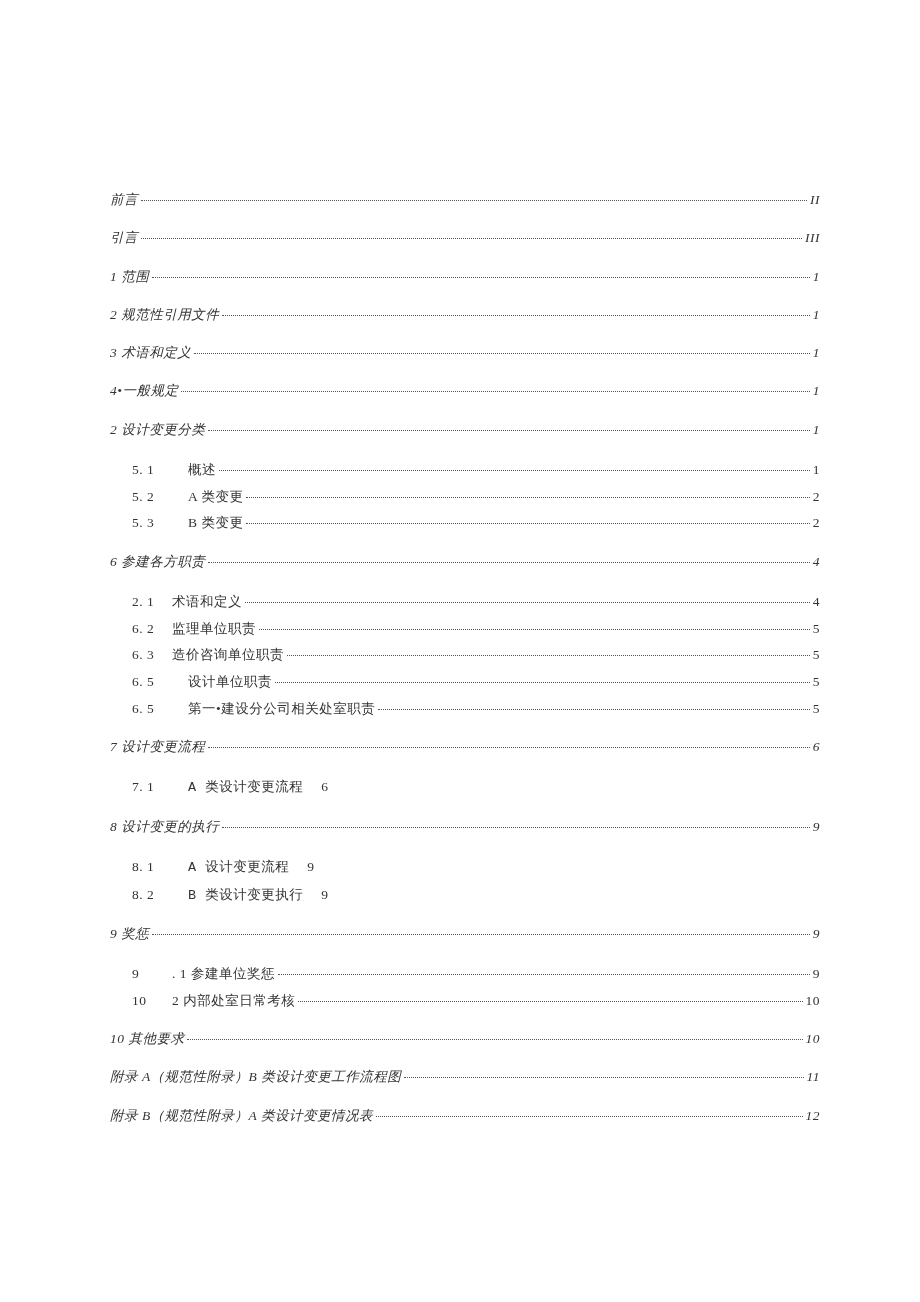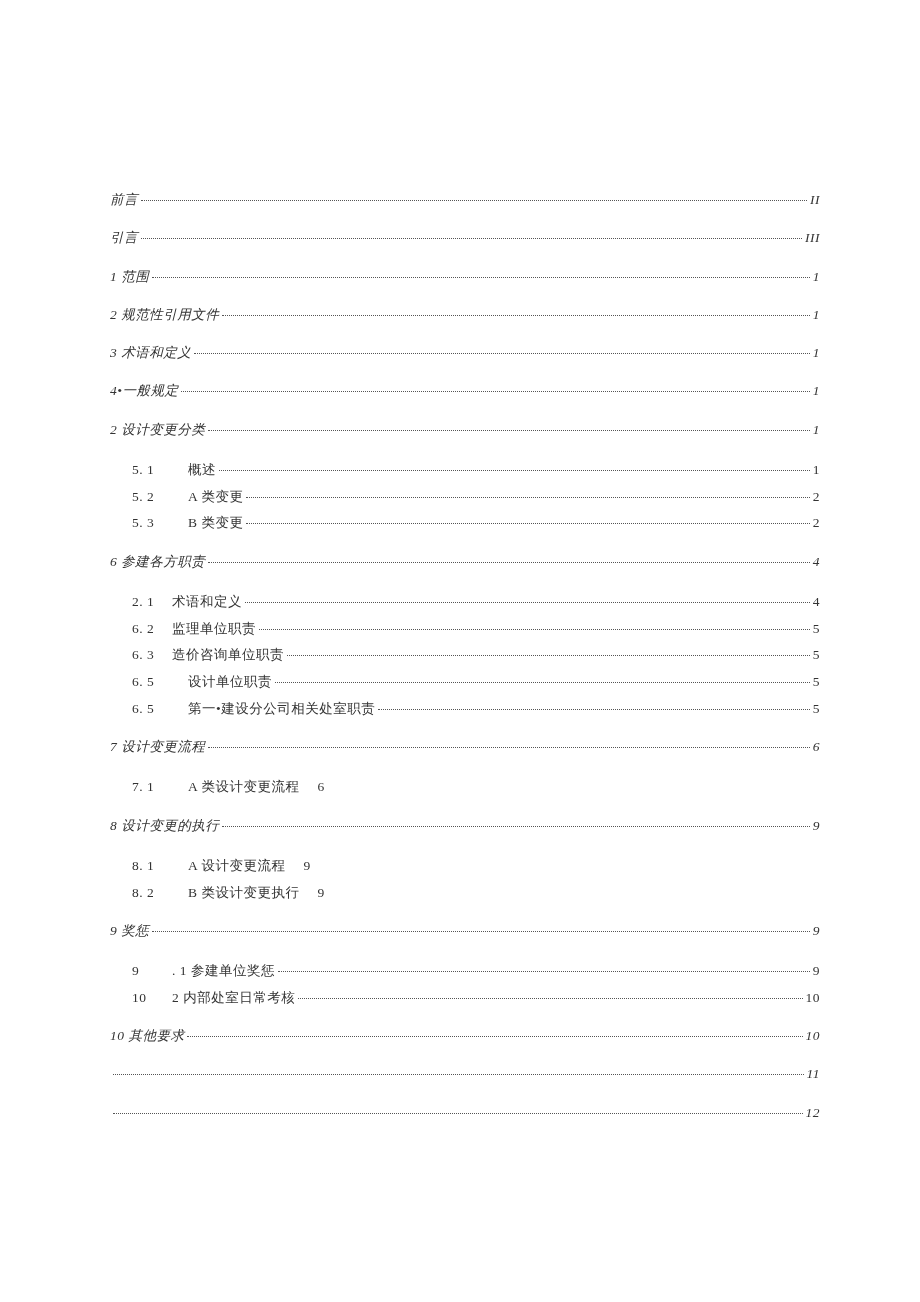--- a/index.html
+++ b/index.html
@@ -20,21 +20,21 @@
     .toc-line.l0 { margin-bottom: 18px; font-style: italic; }
     .group { margin-bottom: 18px; margin-top: 20px; }
     .group .toc-line { margin-bottom: 6.5px; }
     .toc-label { flex: 0 0 auto; }
     .toc-dots  { flex: 1 1 auto; overflow: hidden; border-bottom: 1.2px dotted #555; transform: translateY(-3px); margin: 0 3px; }
     .toc-page  { flex: 0 0 auto; }
     .indent-1 { padding-left: 22px; }
     .num { display: inline-block; min-width: 40px; }
     .num-wide { display: inline-block; min-width: 56px; }
     .nopage .toc-dots { border: none; }
-    .gap-after { margin-right: 18px; }
+    .gap-after { margin-right: 18px; font-family: Liberation Mono, monospace; }
   </style>
 </head>
 <body>
 
 <div class="toc-line l0">
   <span class="toc-label">前言</span>
   <span class="toc-dots"></span>
   <span class="toc-page">II</span>
 </div>
 <div class="toc-line l0">
@@ -184,19 +184,21 @@
     <span class="toc-page">10</span>
   </div>
 </div>
 
 <div class="toc-line l0">
   <span class="toc-label">10 其他要求</span>
   <span class="toc-dots"></span>
   <span class="toc-page">10</span>
 </div>
 <div class="toc-line l0">
+  <span class="toc-label">附录 A（规范性附录）B 类设计变更工作流程图</span>
   <span class="toc-dots"></span>
   <span class="toc-page">11</span>
 </div>
 <div class="toc-line l0">
+  <span class="toc-label">附录 B（规范性附录）A 类设计变更情况表</span>
   <span class="toc-dots"></span>
   <span class="toc-page">12</span>
 </div>
 
 </body></html>

